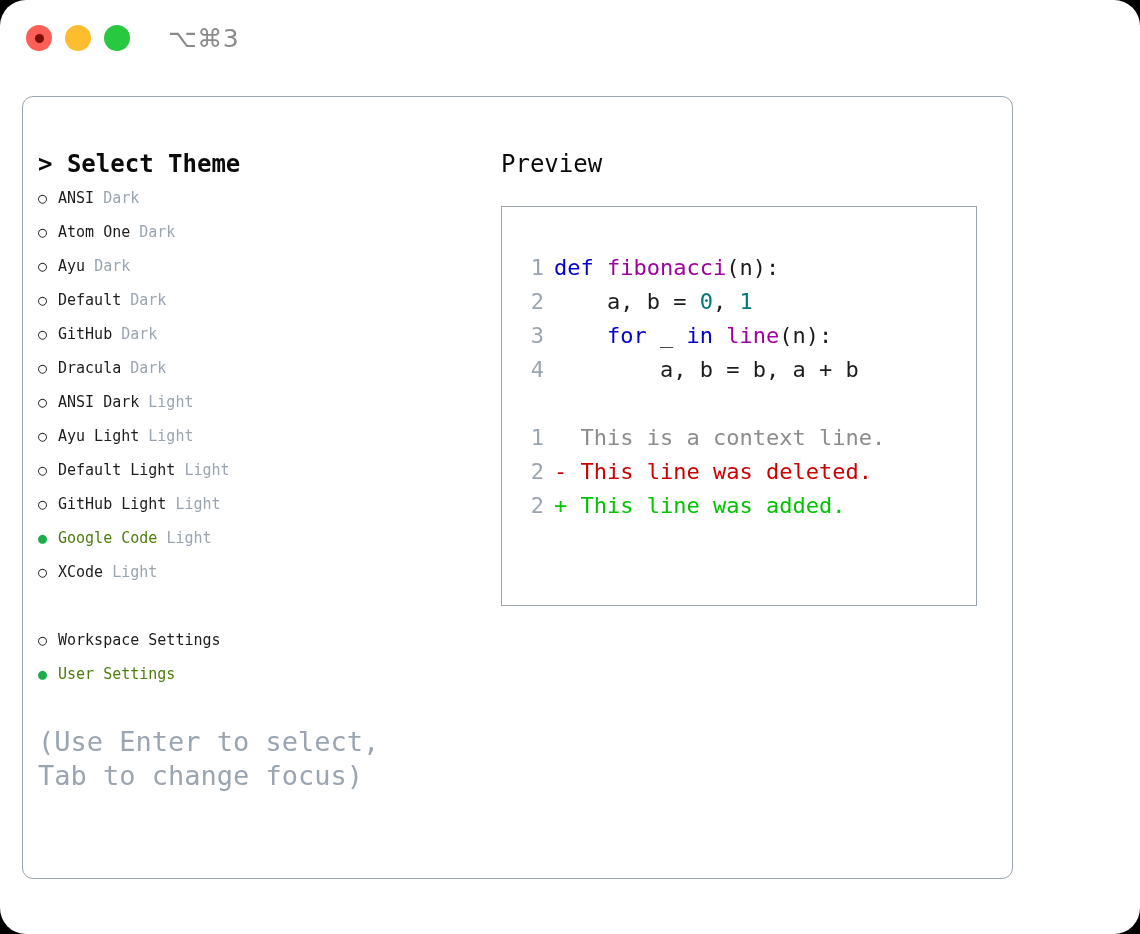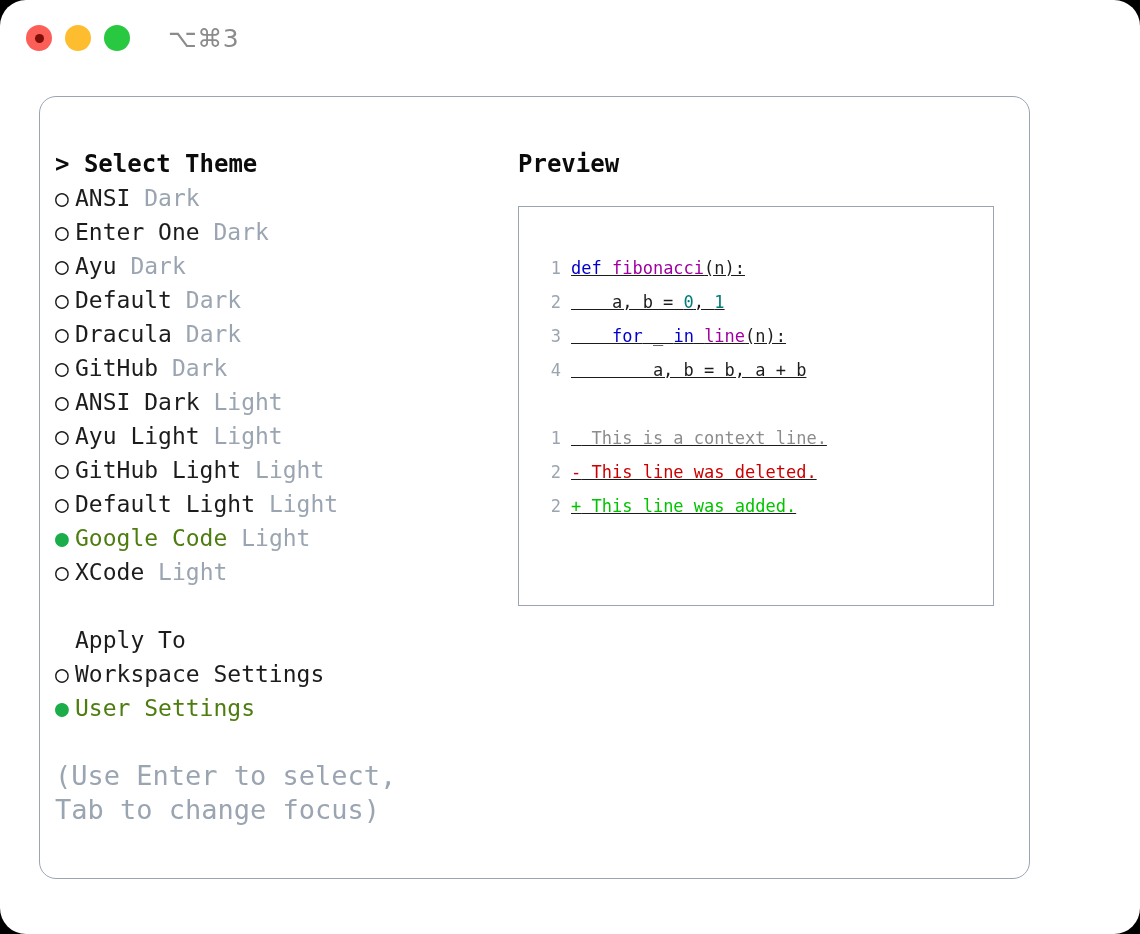--- a/index.html
+++ b/index.html
@@ -74,24 +74,23 @@
   }
 
   
   .panel {
     position: absolute;
     left: 22px;
     top: 96px;
     width: 991px;
     height: 783px;
     border: 1.5px solid #9aa5b1;
-    border-radius: 17px;
+    border-radius: 11px;
     box-sizing: border-box;
     background: #ffffff;
-    margin-left: 17px;
   }
 
   .columns {
     position: absolute;
     left: 0; top: 0;
     width: 100%;
     height: 100%;
   }
 
   
@@ -104,21 +103,21 @@
 
   .prompt-header {
     font-size: 24px;
     font-weight: bold;
     color: #0b0b0b;
     line-height: 34px;
     white-space: pre;
   }
 
   .opt-row {
-    font-size: 23px;
+    font-size: 15px;
     line-height: 34px;
     color: #1c1c1c;
     white-space: pre;
   }
   .bullet {
     display: inline-block;
     width: 20px;
     color: #1c1c1c;
   }
   .bullet.selected { color: #1cad4b; }
@@ -151,38 +150,37 @@
   .col-right {
     position: absolute;
     left: 478px;
     top: 50px;
     width: 500px;
   }
   .preview-label {
     font-size: 24px;
     line-height: 34px;
     color: #0b0b0b;
-    font-weight: bold;
+    font-weight: normal;
   }
   .preview-box {
     margin-top: 25px;
     width: 476px;
     height: 400px;
     border: 1.5px solid #9aa5b1;
     box-sizing: border-box;
     background: #ffffff;
     padding: 44px 0 0 20px;
   }
 
   .code-line {
-    font-size: 17px;
-    line-height: 34px;
-    white-space: pre;
-    color: #1c1c1c;
-    text-decoration: underline;
+    font-size: 22px;
+    line-height: 34px;
+    white-space: pre;
+    color: #1c1c1c;
   }
   .lnum {
     display: inline-block;
     width: 22px;
     text-align: right;
     color: #9aa5b1;
     margin-right: 10px;
   }
   .blank-line { height: 34px; }
 
@@ -211,36 +209,35 @@
 
   <div class="panel">
     <div class="columns">
 
       <div class="col-left">
 
         <div class="prompt-header">&gt; Select Theme</div>
 
         <div id="theme-items">
             <div class="opt-row"><span class="bullet">○</span><span class="opt-name">ANSI</span><span> </span><span class="opt-kind">Dark</span></div>
-            <div class="opt-row"><span class="bullet">○</span><span class="opt-name">Enter One</span><span> </span><span class="opt-kind">Dark</span></div>
+            <div class="opt-row"><span class="bullet">○</span><span class="opt-name">Atom One</span><span> </span><span class="opt-kind">Dark</span></div>
             <div class="opt-row"><span class="bullet">○</span><span class="opt-name">Ayu</span><span> </span><span class="opt-kind">Dark</span></div>
             <div class="opt-row"><span class="bullet">○</span><span class="opt-name">Default</span><span> </span><span class="opt-kind">Dark</span></div>
+            <div class="opt-row"><span class="bullet">○</span><span class="opt-name">GitHub</span><span> </span><span class="opt-kind">Dark</span></div>
             <div class="opt-row"><span class="bullet">○</span><span class="opt-name">Dracula</span><span> </span><span class="opt-kind">Dark</span></div>
-            <div class="opt-row"><span class="bullet">○</span><span class="opt-name">GitHub</span><span> </span><span class="opt-kind">Dark</span></div>
             <div class="opt-row"><span class="bullet">○</span><span class="opt-name">ANSI Dark</span><span> </span><span class="opt-kind">Light</span></div>
             <div class="opt-row"><span class="bullet">○</span><span class="opt-name">Ayu Light</span><span> </span><span class="opt-kind">Light</span></div>
+            <div class="opt-row"><span class="bullet">○</span><span class="opt-name">Default Light</span><span> </span><span class="opt-kind">Light</span></div>
             <div class="opt-row"><span class="bullet">○</span><span class="opt-name">GitHub Light</span><span> </span><span class="opt-kind">Light</span></div>
-            <div class="opt-row"><span class="bullet">○</span><span class="opt-name">Default Light</span><span> </span><span class="opt-kind">Light</span></div>
             <div class="opt-row"><span class="bullet selected">●</span><span class="opt-name selected">Google Code</span><span> </span><span class="opt-kind">Light</span></div>
             <div class="opt-row"><span class="bullet">○</span><span class="opt-name">XCode</span><span> </span><span class="opt-kind">Light</span></div>
           </div>
 
         <div class="section-gap"></div>
 
-        <div class="section-title">Apply To</div>
 
         <div id="apply-items">
             <div class="opt-row"><span class="bullet">○</span><span class="opt-name">Workspace Settings</span></div>
             <div class="opt-row"><span class="bullet selected">●</span><span class="opt-name selected">User Settings</span></div>
           </div>
 
         <div class="hint">(Use Enter to select, Tab to change focus)</div>
       </div>
 
       <div class="col-right">

